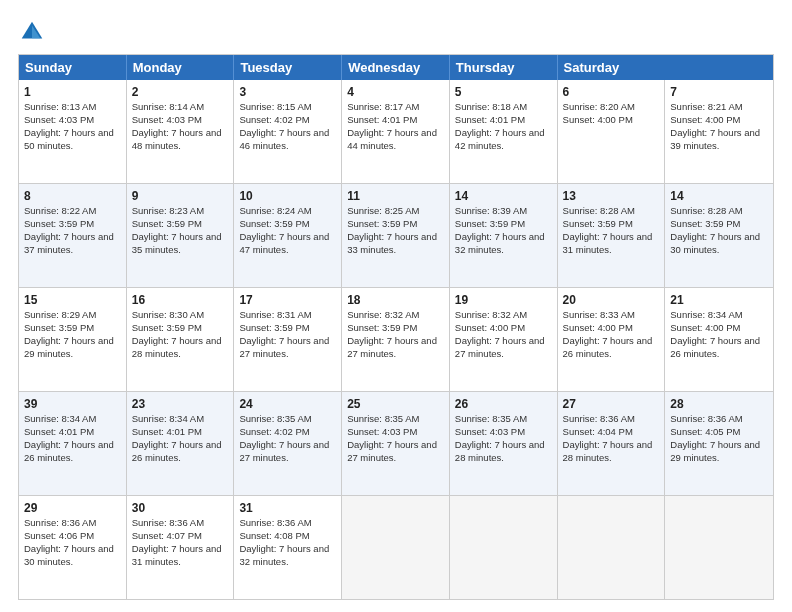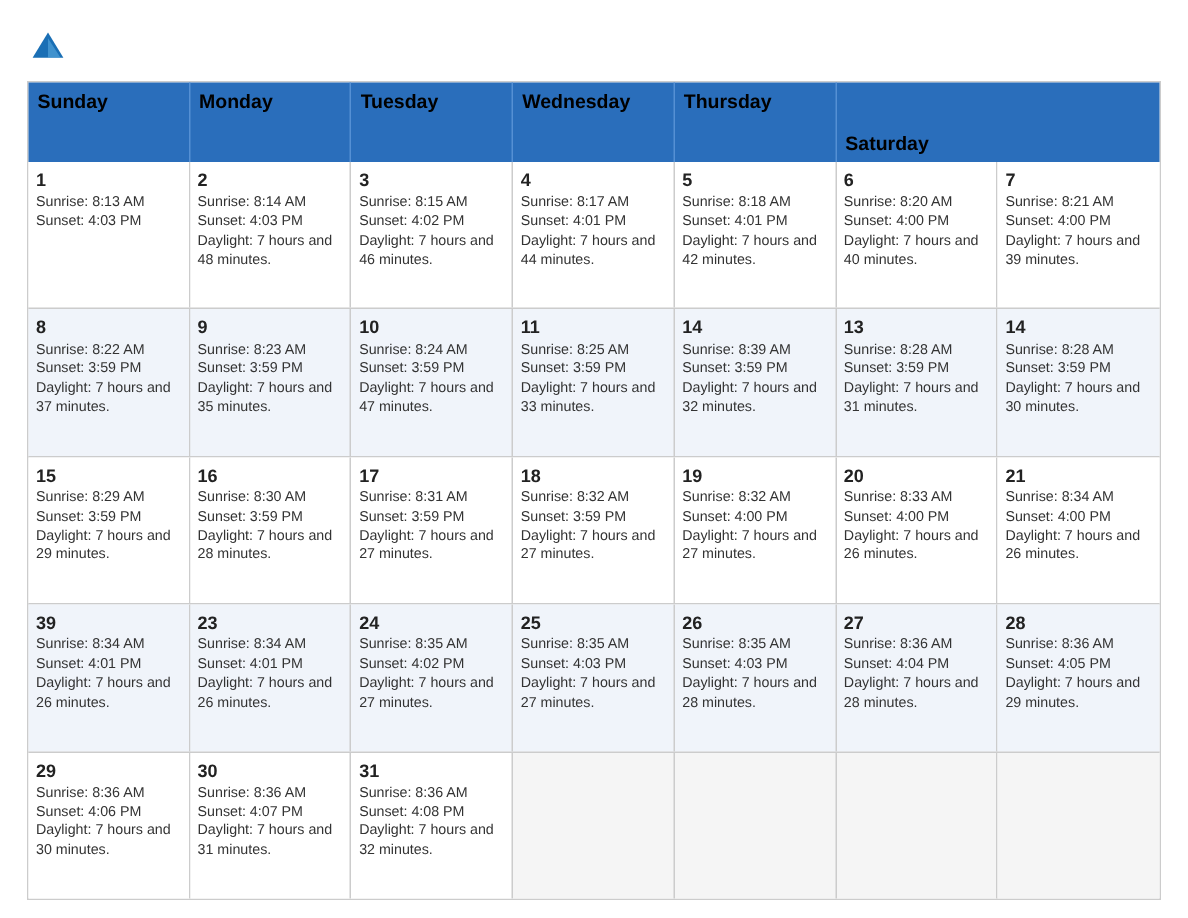--- a/index.html
+++ b/index.html
@@ -58,28 +58,28 @@
       display: flex;
       flex-direction: column;
       border: 1px solid #ccc;
     }
     .cal-header-row {
       display: grid;
       grid-template-columns: repeat(7, 1fr);
       background: #2a6ebb;
     }
     .cal-header-cell {
-      color: #000000;
+      color: #ffffff;
       font-size: 13px;
       font-weight: bold;
       padding: 5px 6px;
       border-right: 1px solid #5590d4;
       text-align: left;
     }
-    .cal-header-cell:last-child { border-right: none; margin-top: 28px; }
+    .cal-header-cell:last-child { border-right: none; }
     .cal-body {
       flex: 1;
       display: flex;
       flex-direction: column;
     }
     .cal-row {
       display: grid;
       grid-template-columns: repeat(7, 1fr);
       flex: 1;
       border-top: 1px solid #ccc;
@@ -132,26 +132,26 @@
     <div class="cal-header-row">
     <div class="cal-header-cell">Sunday</div>
         <div class="cal-header-cell">Monday</div>
         <div class="cal-header-cell">Tuesday</div>
         <div class="cal-header-cell">Wednesday</div>
         <div class="cal-header-cell">Thursday</div>
         <div class="cal-header-cell">Saturday</div>
       </div>
     <div class="cal-body">
     <div class="cal-row">
-          <div class="cal-cell"><span class="day-num">1</span><span>Sunrise: 8:13 AM</span><br><span>Sunset: 4:03 PM</span><br></div>
+          <div class="cal-cell"><span class="day-num">1</span><span>Sunrise: 8:13 AM</span><br><span>Sunset: 4:03 PM</span><br><span>Daylight: 7 hours and 50 minutes.</span></div>
           <div class="cal-cell"><span class="day-num">2</span><span>Sunrise: 8:14 AM</span><br><span>Sunset: 4:03 PM</span><br><span>Daylight: 7 hours and 48 minutes.</span></div>
           <div class="cal-cell"><span class="day-num">3</span><span>Sunrise: 8:15 AM</span><br><span>Sunset: 4:02 PM</span><br><span>Daylight: 7 hours and 46 minutes.</span></div>
           <div class="cal-cell"><span class="day-num">4</span><span>Sunrise: 8:17 AM</span><br><span>Sunset: 4:01 PM</span><br><span>Daylight: 7 hours and 44 minutes.</span></div>
           <div class="cal-cell"><span class="day-num">5</span><span>Sunrise: 8:18 AM</span><br><span>Sunset: 4:01 PM</span><br><span>Daylight: 7 hours and 42 minutes.</span></div>
-          <div class="cal-cell"><span class="day-num">6</span><span>Sunrise: 8:20 AM</span><br><span>Sunset: 4:00 PM</span><br><span>Daylight: 7 hours and 40 minutes.</span></div>
+          <div class="cal-cell"><span class="day-num">6</span><span>Sunrise: 8:20 AM</span><br><span>Sunset: 4:00 PM</span><br></div>
           <div class="cal-cell"><span class="day-num">7</span><span>Sunrise: 8:21 AM</span><br><span>Sunset: 4:00 PM</span><br><span>Daylight: 7 hours and 39 minutes.</span></div>
         </div>
         <div class="cal-row">
           <div class="cal-cell"><span class="day-num">8</span><span>Sunrise: 8:22 AM</span><br><span>Sunset: 3:59 PM</span><br><span>Daylight: 7 hours and 37 minutes.</span></div>
           <div class="cal-cell"><span class="day-num">9</span><span>Sunrise: 8:23 AM</span><br><span>Sunset: 3:59 PM</span><br><span>Daylight: 7 hours and 35 minutes.</span></div>
           <div class="cal-cell"><span class="day-num">10</span><span>Sunrise: 8:24 AM</span><br><span>Sunset: 3:59 PM</span><br><span>Daylight: 7 hours and 47 minutes.</span></div>
           <div class="cal-cell"><span class="day-num">11</span><span>Sunrise: 8:25 AM</span><br><span>Sunset: 3:59 PM</span><br><span>Daylight: 7 hours and 33 minutes.</span></div>
           <div class="cal-cell"><span class="day-num">14</span><span>Sunrise: 8:39 AM</span><br><span>Sunset: 3:59 PM</span><br><span>Daylight: 7 hours and 32 minutes.</span></div>
           <div class="cal-cell"><span class="day-num">13</span><span>Sunrise: 8:28 AM</span><br><span>Sunset: 3:59 PM</span><br><span>Daylight: 7 hours and 31 minutes.</span></div>
           <div class="cal-cell"><span class="day-num">14</span><span>Sunrise: 8:28 AM</span><br><span>Sunset: 3:59 PM</span><br><span>Daylight: 7 hours and 30 minutes.</span></div>

